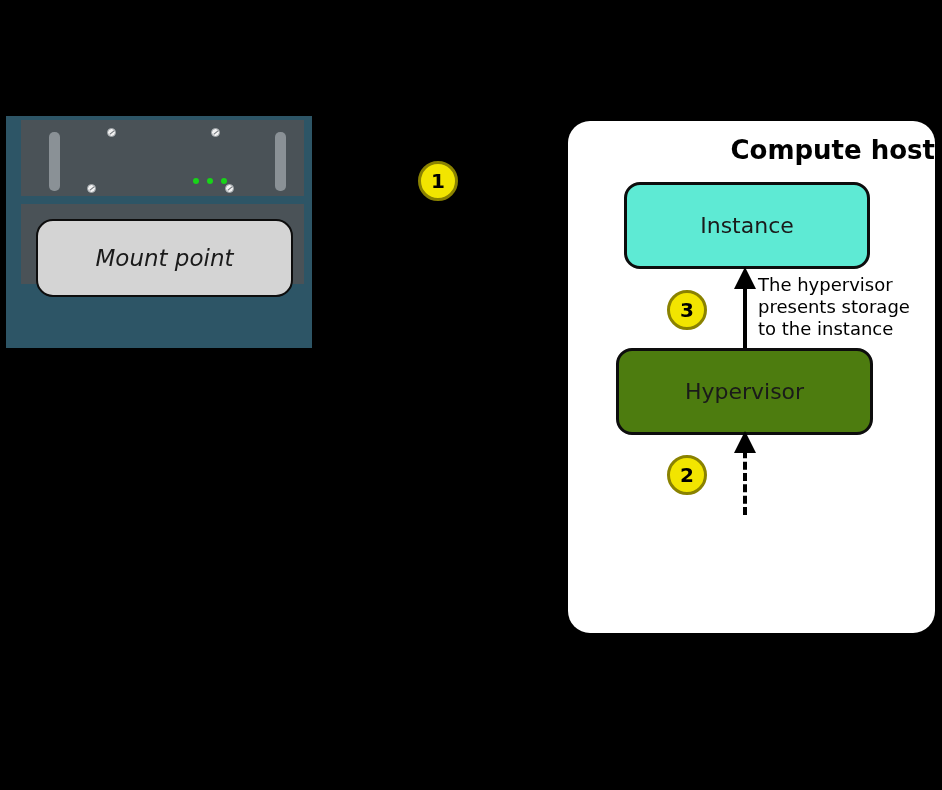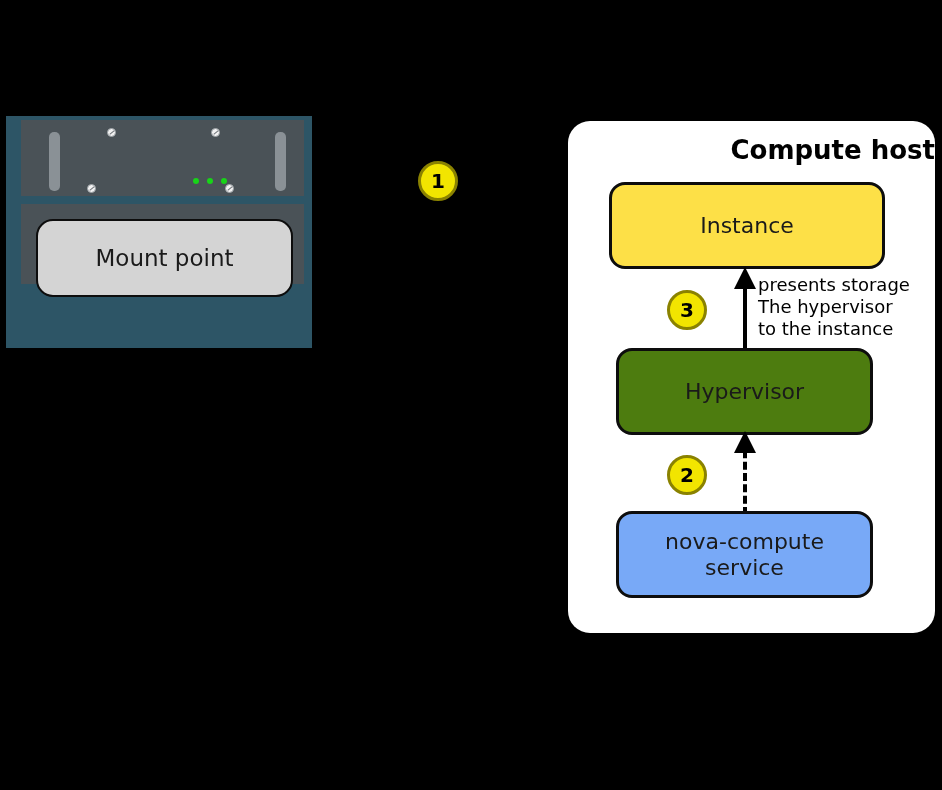--- a/index.html
+++ b/index.html
@@ -17,20 +17,21 @@
 
   
   .storage-device {
     position: absolute;
     left: 6px;
     top: 116px;
     width: 306px;
     height: 232px;
     background: #2d5566;
     box-sizing: border-box;
+    font-style: italic;
   }
   .device-face {
     position: absolute;
     left: 15px;
     top: 4px;
     width: 283px;
     height: 76px;
     background: #4a5257;
   }
   .device-lower {
@@ -157,23 +158,23 @@
     display: flex;
     align-items: center;
     justify-content: center;
     text-align: center;
     color: #1a1a1a;
     font-size: 22px;
     line-height: 1.15;
     z-index: 3;
   }
   .node-instance {
-    left: 41px;  top: 61px;
-    width: 276px; height: 87px;
-    background: #fde047;
+    left: 56px;  top: 61px;
+    width: 246px; height: 87px;
+    background: #5eead4;
   }
   .node-hypervisor {
     left: 48px;  top: 227px;
     width: 257px; height: 87px;
     background: #4d7c0f;
   }
   .node-nova {
     left: 48px;  top: 390px;
     width: 257px; height: 87px;
     background: #78a9f7;
@@ -251,33 +252,27 @@
 <div class="compute-host">
 
   <div class="panel-title">Compute host</div>
 
   <div class="node node-instance">Instance</div>
 
   <div class="arrow-head h3"></div>
   <div class="arrow arrow-solid"></div>
 
   <div class="annotation">
+    <div>The hypervisor</div>
     <div>presents storage</div>
-    <div>The hypervisor</div>
     <div>to the instance</div>
   </div>
 
   <div class="node node-hypervisor">Hypervisor</div>
 
   <div class="arrow-head h2"></div>
   <div class="arrow arrow-dashed"></div>
 
-  <div class="node node-nova">
-    <span>
-      <span>nova-compute</span><br>
-      <span>service</span>
-    </span>
-  </div>
 </div>
 
 <div class="badge badge-3">3</div>
 
 <div class="badge badge-2">2</div>
 
 </body></html>

